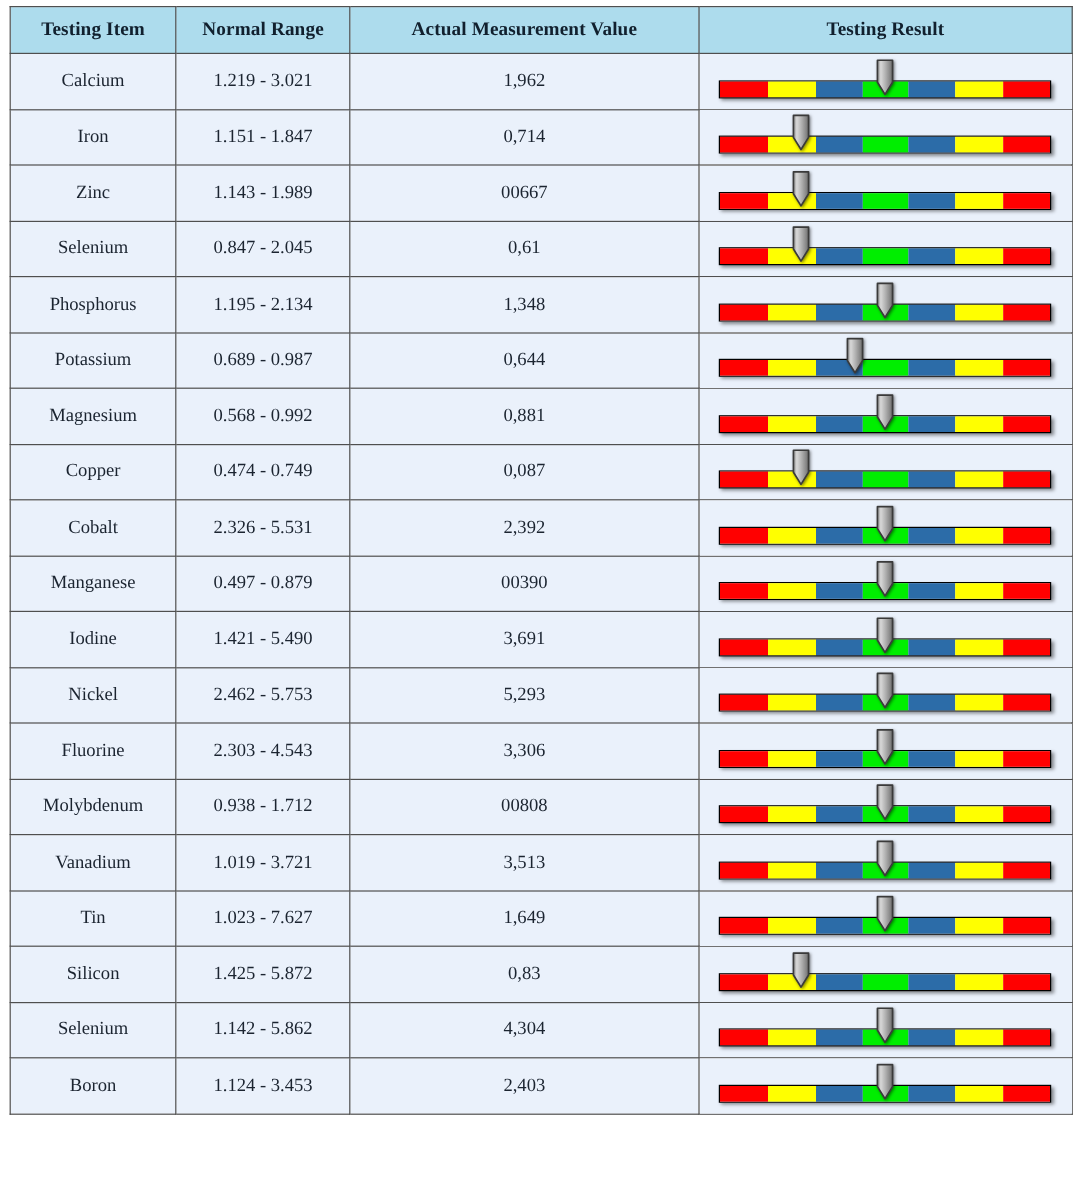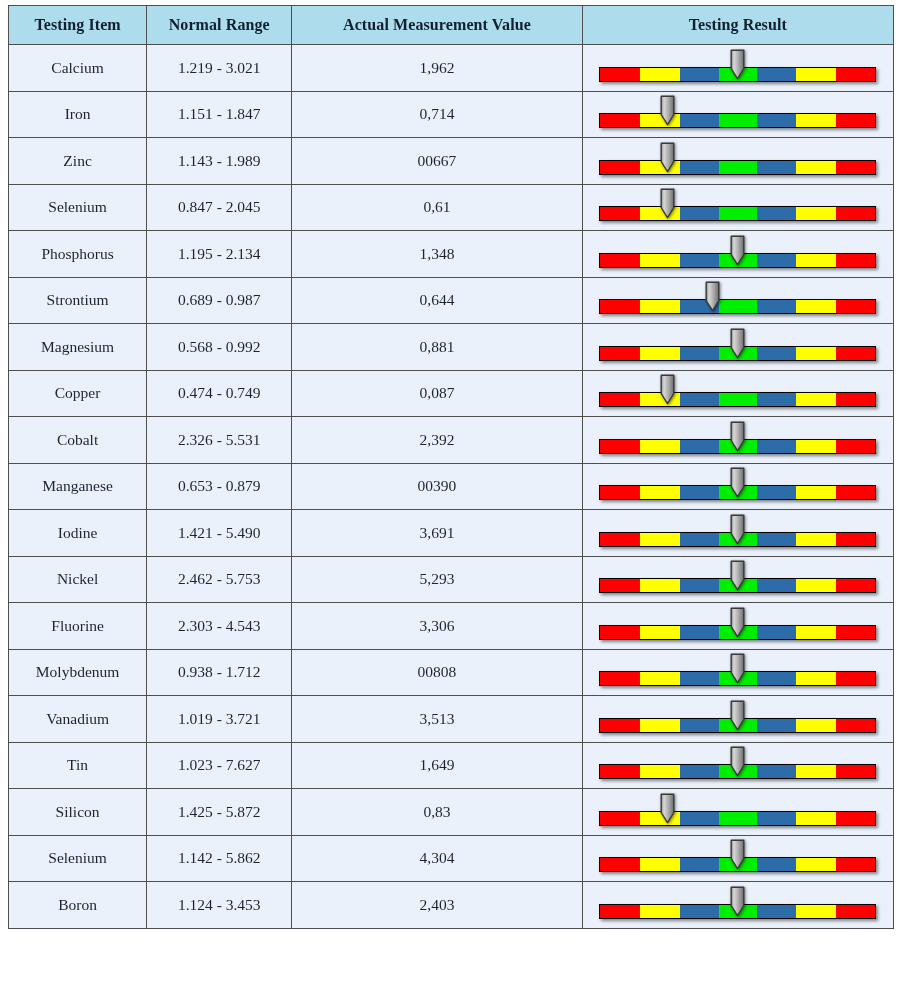--- a/index.html
+++ b/index.html
@@ -280,21 +280,21 @@
                       <stop offset="100%" stop-color="#6e6e6e"></stop>
                     </linearGradient>
                   </defs>
                   <path d="M2.2 1.2 H14.8 V19.5 L8.5 29.6 L2.2 19.5 Z" fill="url(#mg)" stroke="#3a3a3a" stroke-width="1.4" stroke-linejoin="round"></path>
                 </svg>
               </div>
             </div>
           </td>
         </tr>
         <tr>
-          <td>Strontium</td>
+          <td>Potassium</td>
           <td>0.689 - 0.987</td>
           <td>0,644</td>
           <td class="result-cell">
             <div class="bar-holder">
               <div class="bar">
                 <div class="seg w1" style="background: rgb(255, 0, 0);"></div>
                 <div class="seg w2" style="background: rgb(255, 255, 0);"></div>
                 <div class="seg w3" style="background: rgb(44, 108, 168);"></div>
                 <div class="seg w4" style="background: rgb(0, 238, 0);"></div>
                 <div class="seg w5" style="background: rgb(44, 108, 168);"></div>
@@ -409,21 +409,21 @@
                     </linearGradient>
                   </defs>
                   <path d="M2.2 1.2 H14.8 V19.5 L8.5 29.6 L2.2 19.5 Z" fill="url(#mg)" stroke="#3a3a3a" stroke-width="1.4" stroke-linejoin="round"></path>
                 </svg>
               </div>
             </div>
           </td>
         </tr>
         <tr>
           <td>Manganese</td>
-          <td>0.653 - 0.879</td>
+          <td>0.497 - 0.879</td>
           <td>00390</td>
           <td class="result-cell">
             <div class="bar-holder">
               <div class="bar">
                 <div class="seg w1" style="background: rgb(255, 0, 0);"></div>
                 <div class="seg w2" style="background: rgb(255, 255, 0);"></div>
                 <div class="seg w3" style="background: rgb(44, 108, 168);"></div>
                 <div class="seg w4" style="background: rgb(0, 238, 0);"></div>
                 <div class="seg w5" style="background: rgb(44, 108, 168);"></div>
                 <div class="seg w6" style="background: rgb(255, 255, 0);"></div>

